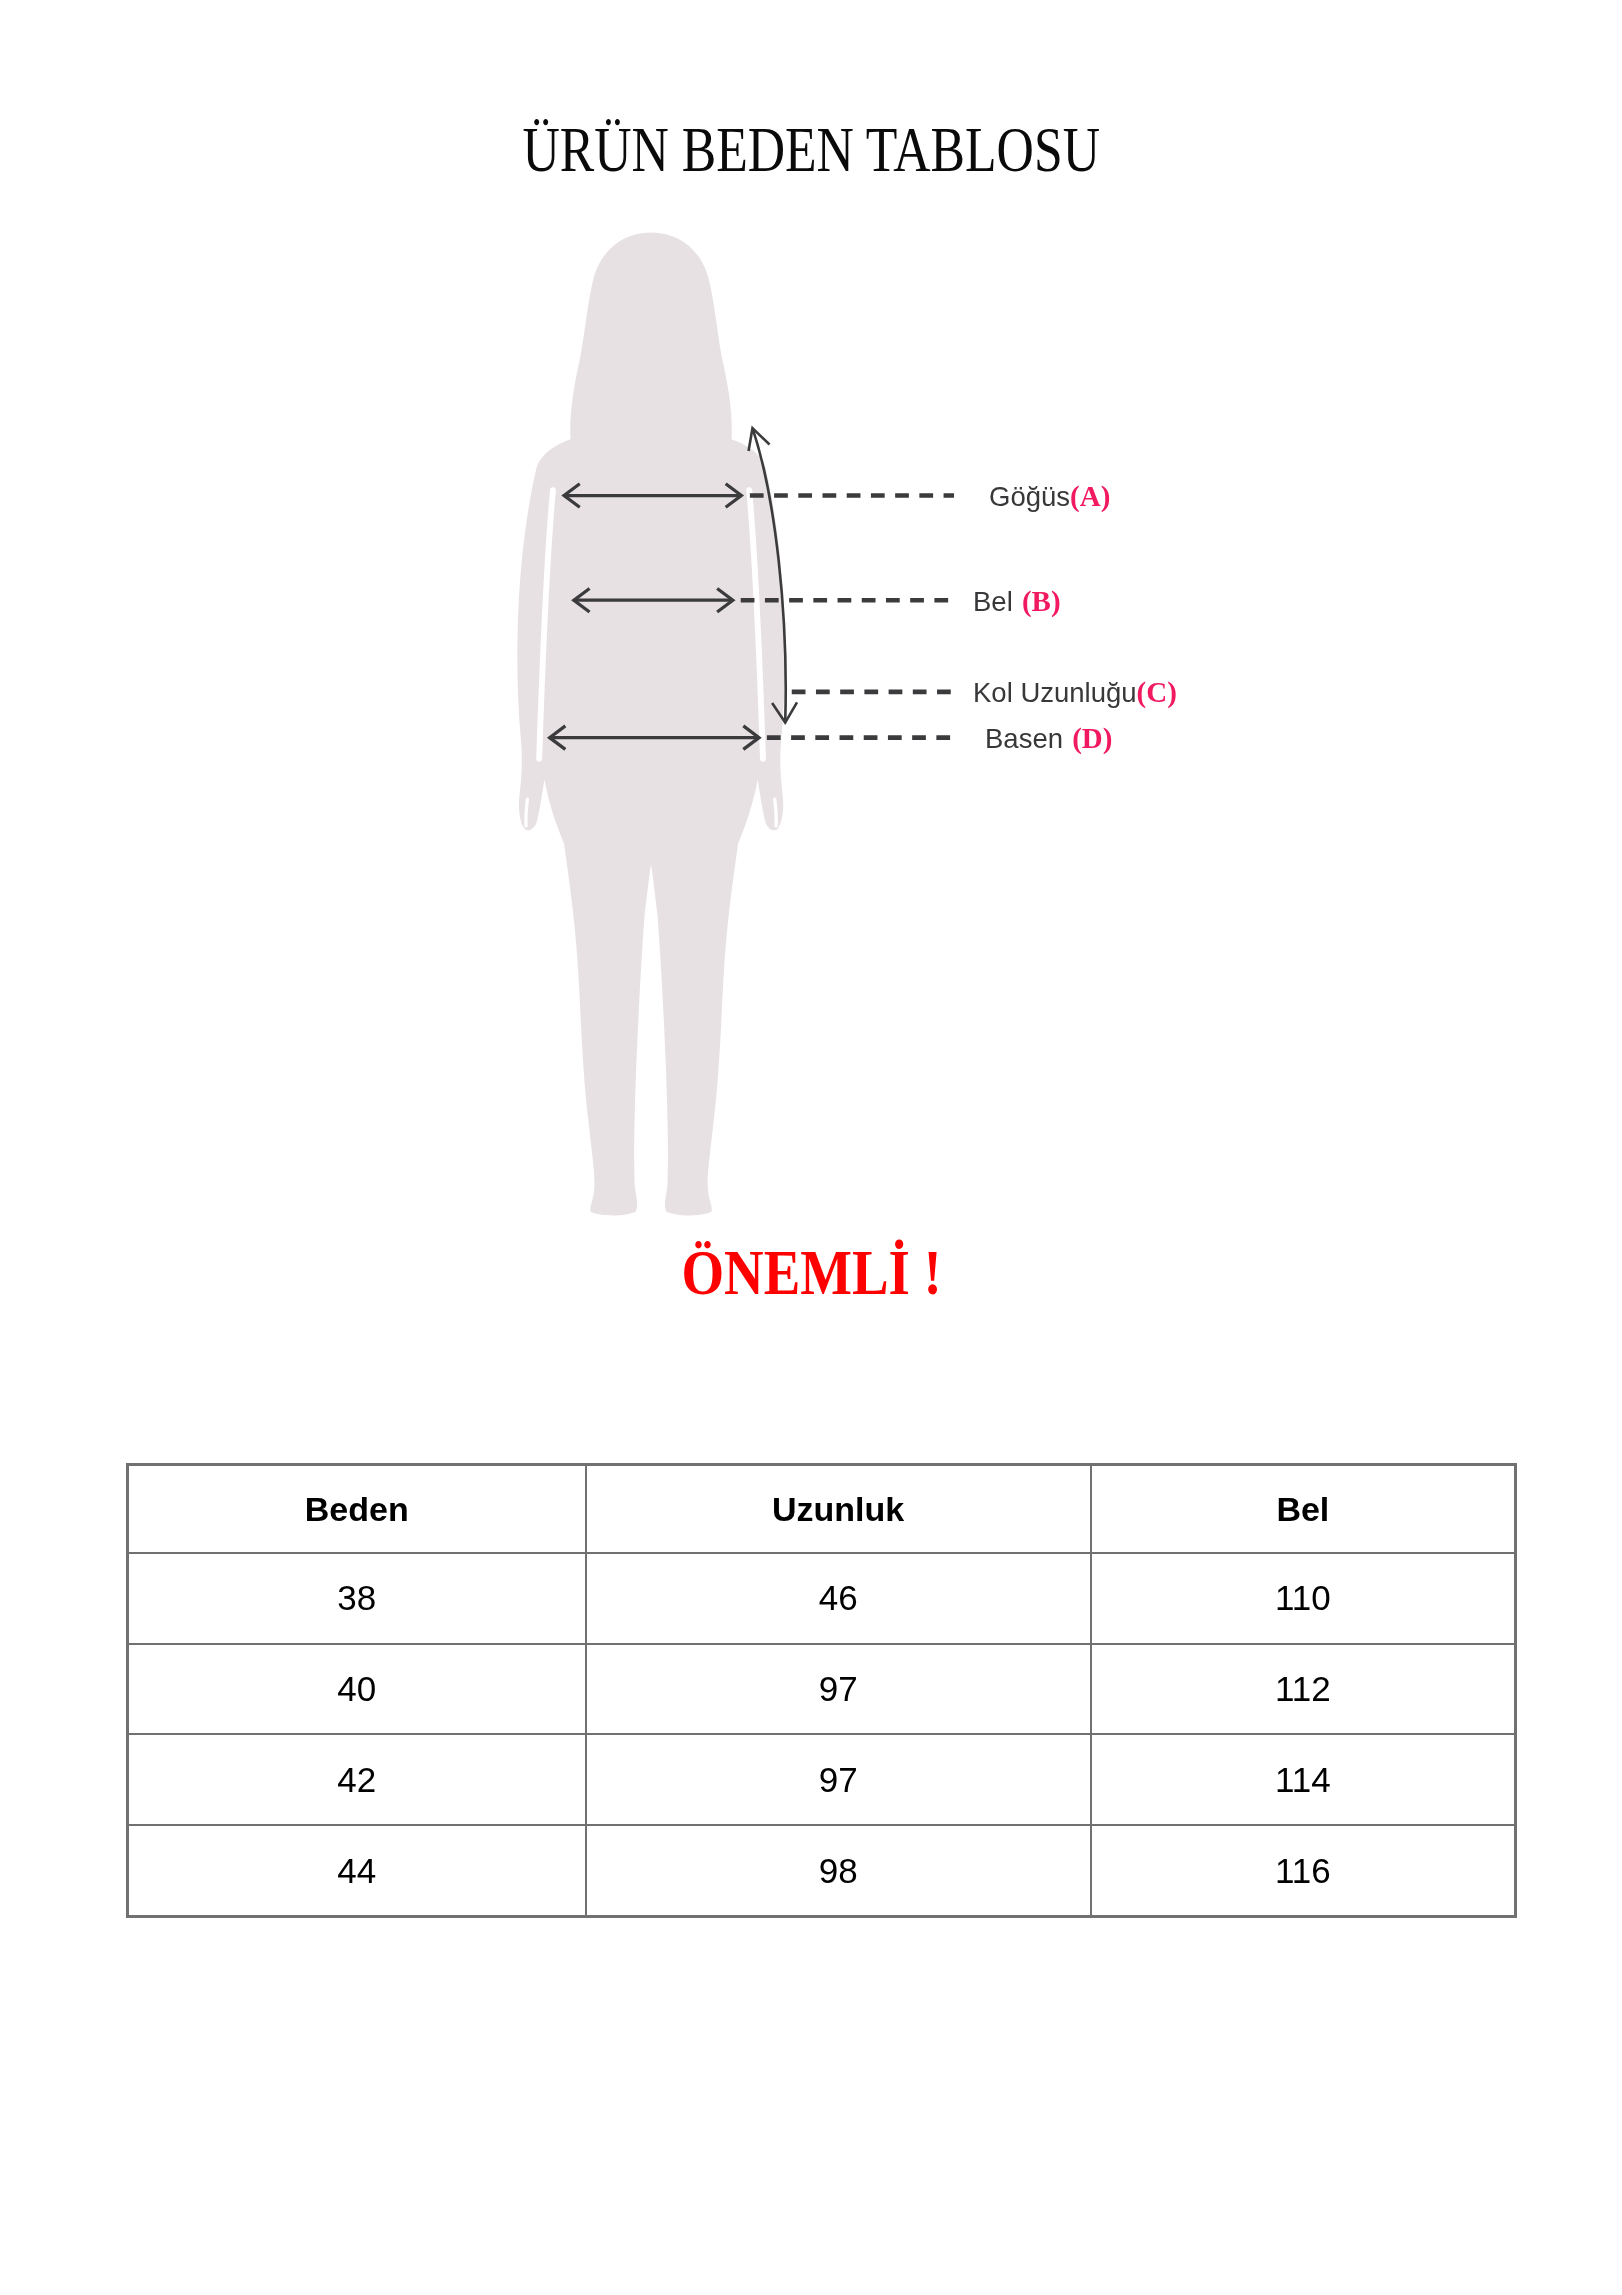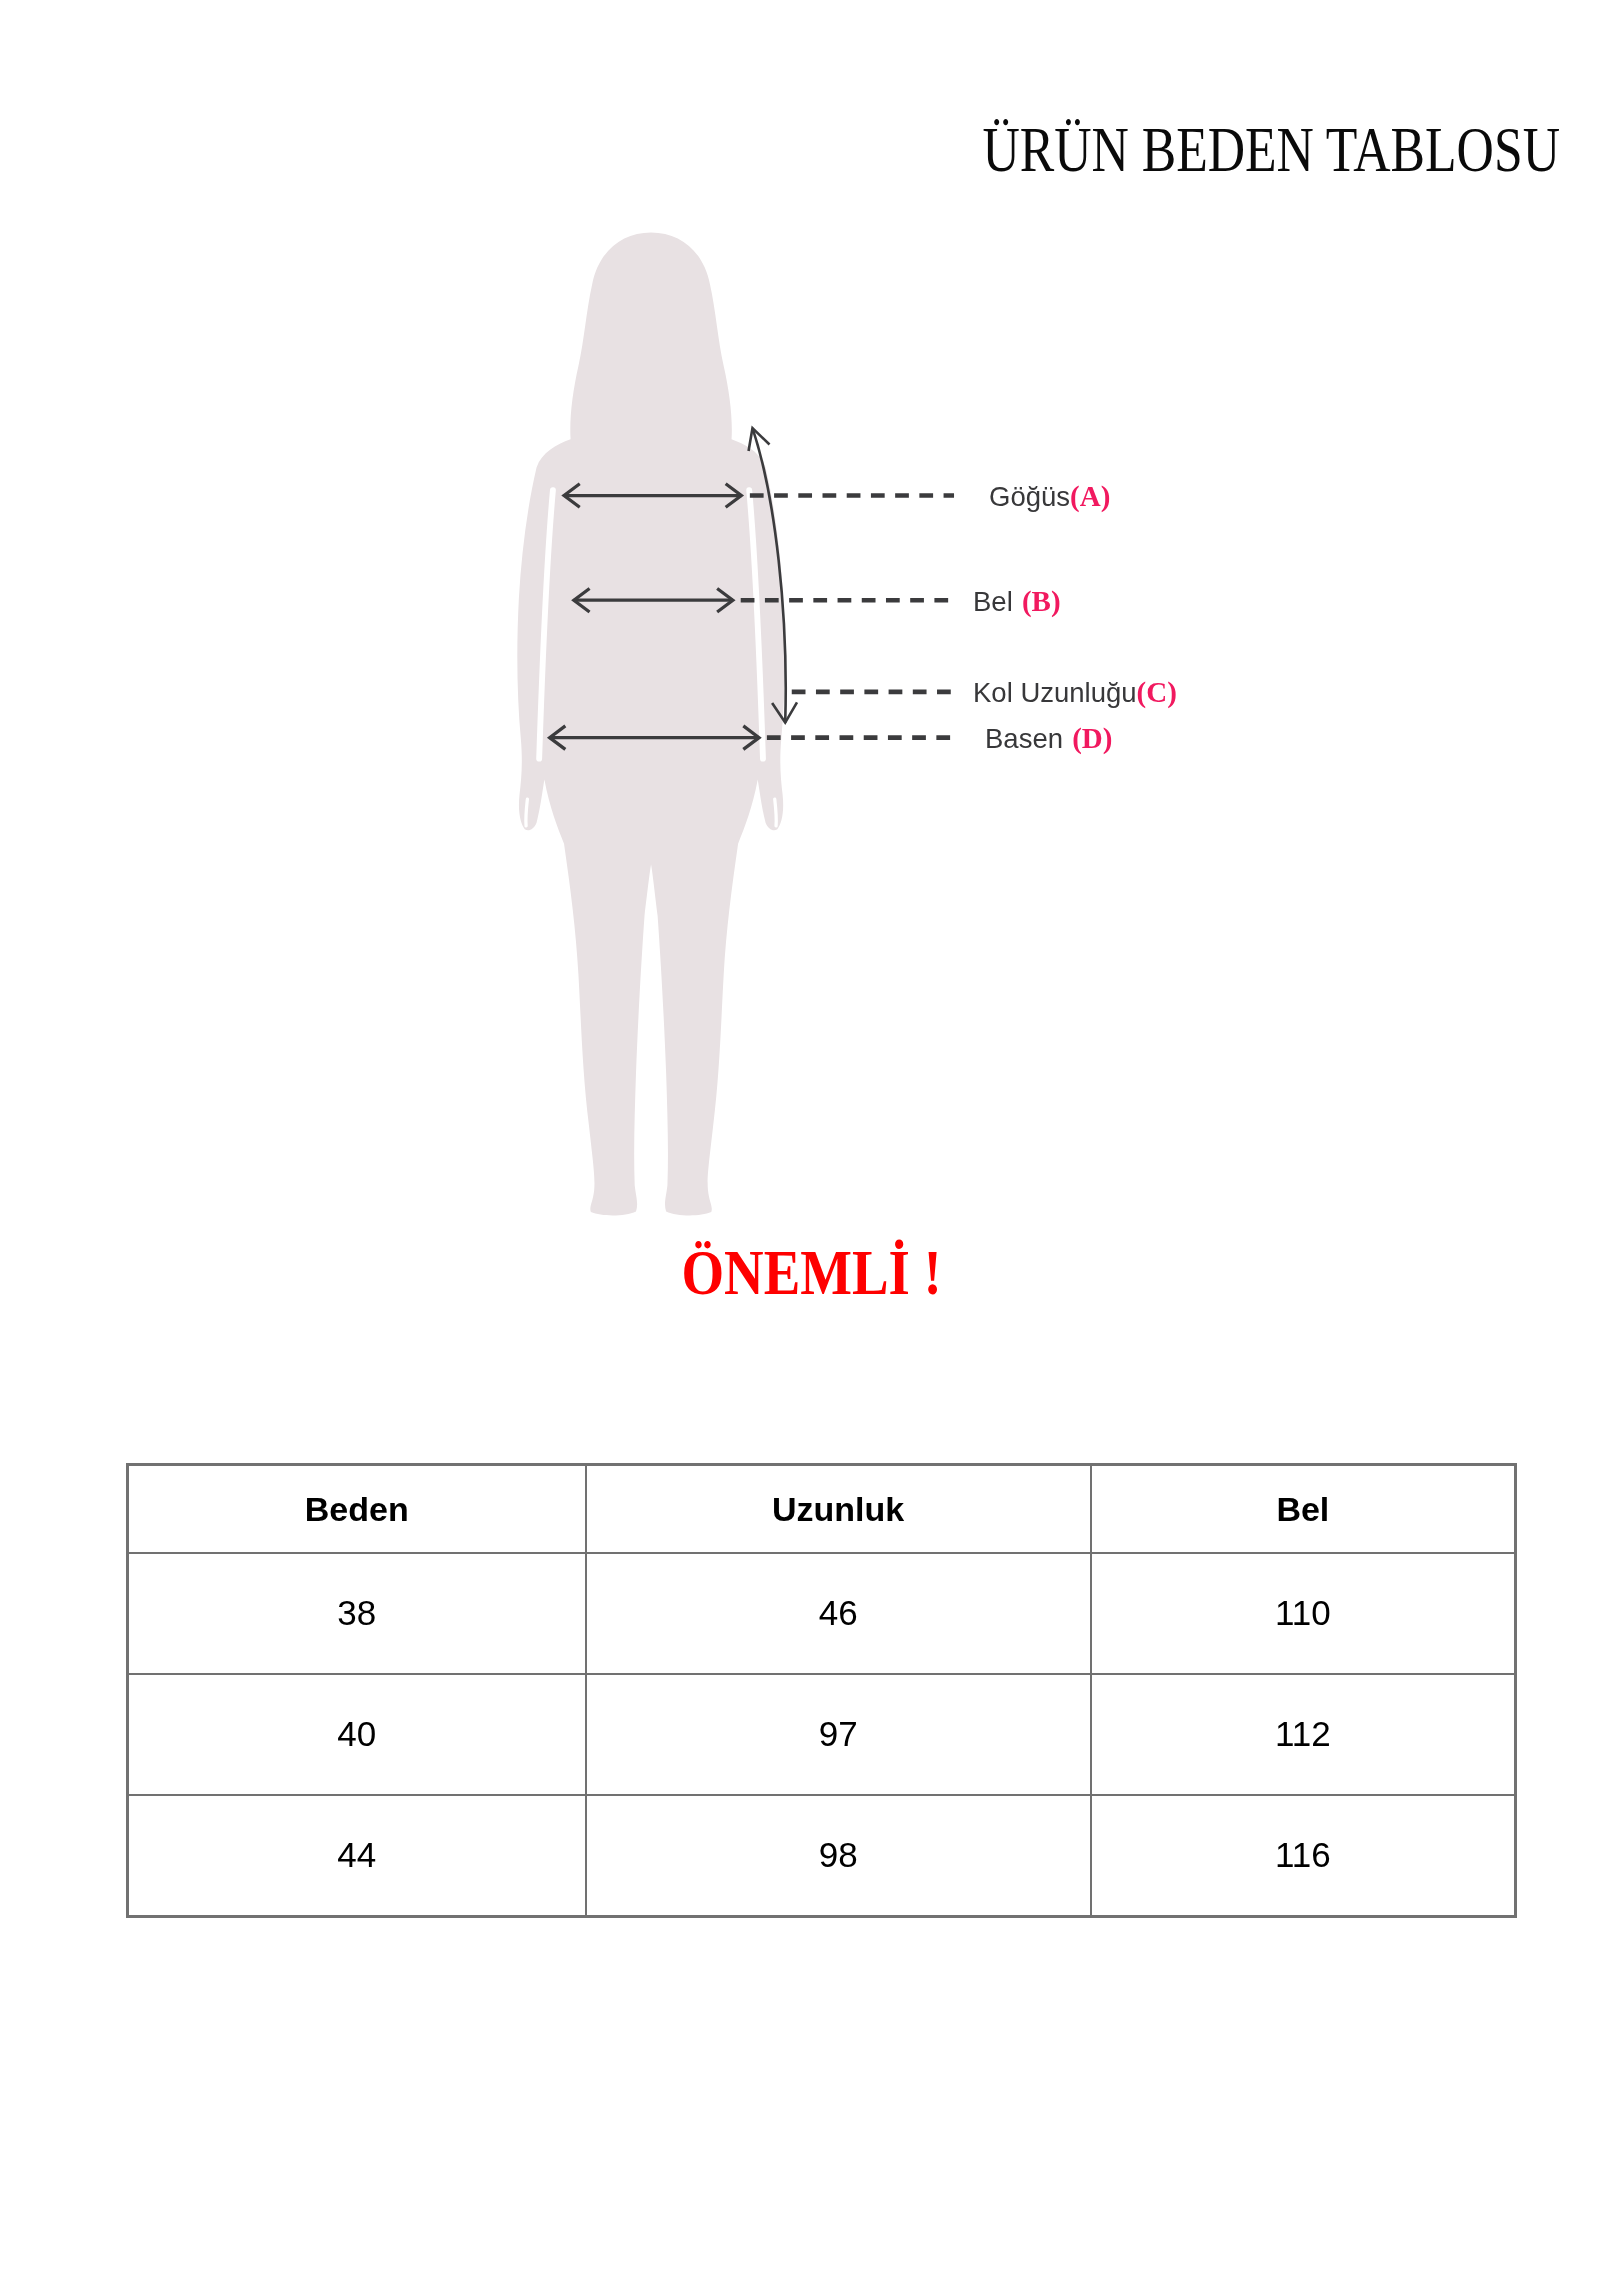--- a/index.html
+++ b/index.html
@@ -1,20 +1,20 @@
 <!DOCTYPE html>
 <html style="font-size:10.5px"><head>
 <meta charset="utf-8">
 <style>
   html,body{margin:0;padding:0;background:#fff;}
   .page{position:relative;width:1623px;height:2295px;background:#ffffff;overflow:hidden;
         font-family:"Liberation Sans",sans-serif;}
 
   
-  .doc-title{position:absolute;top:119px;left:0;width:1623px;text-align:right;
+  .doc-title{position:absolute;top:119px;left:0;width:1623px;text-align:center;
              font-family:"Liberation Serif",serif;font-weight:400;color:#0a0a0a;
              font-size:63px;line-height:1.0;white-space:nowrap;}
   .doc-title .squeeze{display:inline-block;transform:scaleX(0.82);transform-origin:50% 50%;}
 
   
   .figure-svg{position:absolute;left:458px;top:222px;width:517px;height:1011px;}
 
   .measure-label{position:absolute;left:973px;height:34px;line-height:34px;white-space:nowrap;
                  font-family:"Liberation Sans",sans-serif;font-size:27.5px;font-weight:400;color:#38383a;}
   .measure-label .letter{font-family:"Liberation Serif",serif;font-weight:700;font-size:29px;
@@ -172,20 +172,25 @@
         <td>38</td>
         <td>46</td>
         <td>110</td>
       </tr>
       <tr>
         <td>40</td>
         <td>97</td>
         <td>112</td>
       </tr>
       <tr>
+        <td>42</td>
+        <td>97</td>
+        <td>114</td>
+      </tr>
+      <tr>
         <td>44</td>
         <td>98</td>
         <td>116</td>
       </tr>
     </tbody>
   </table>
 
 </div>
 
 

